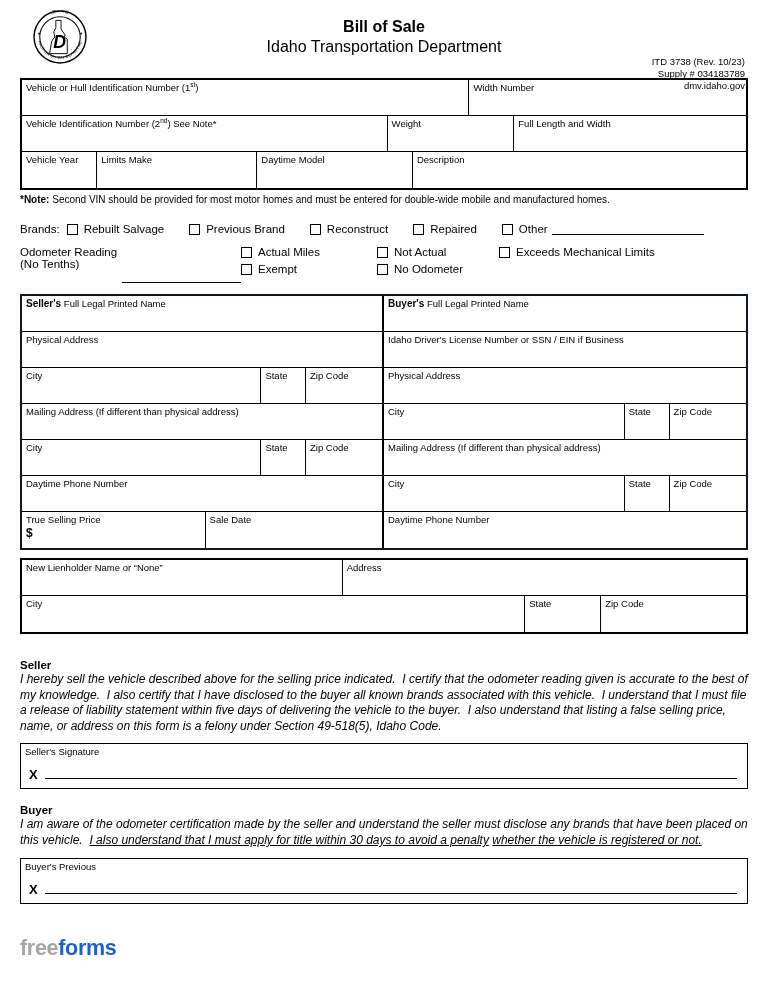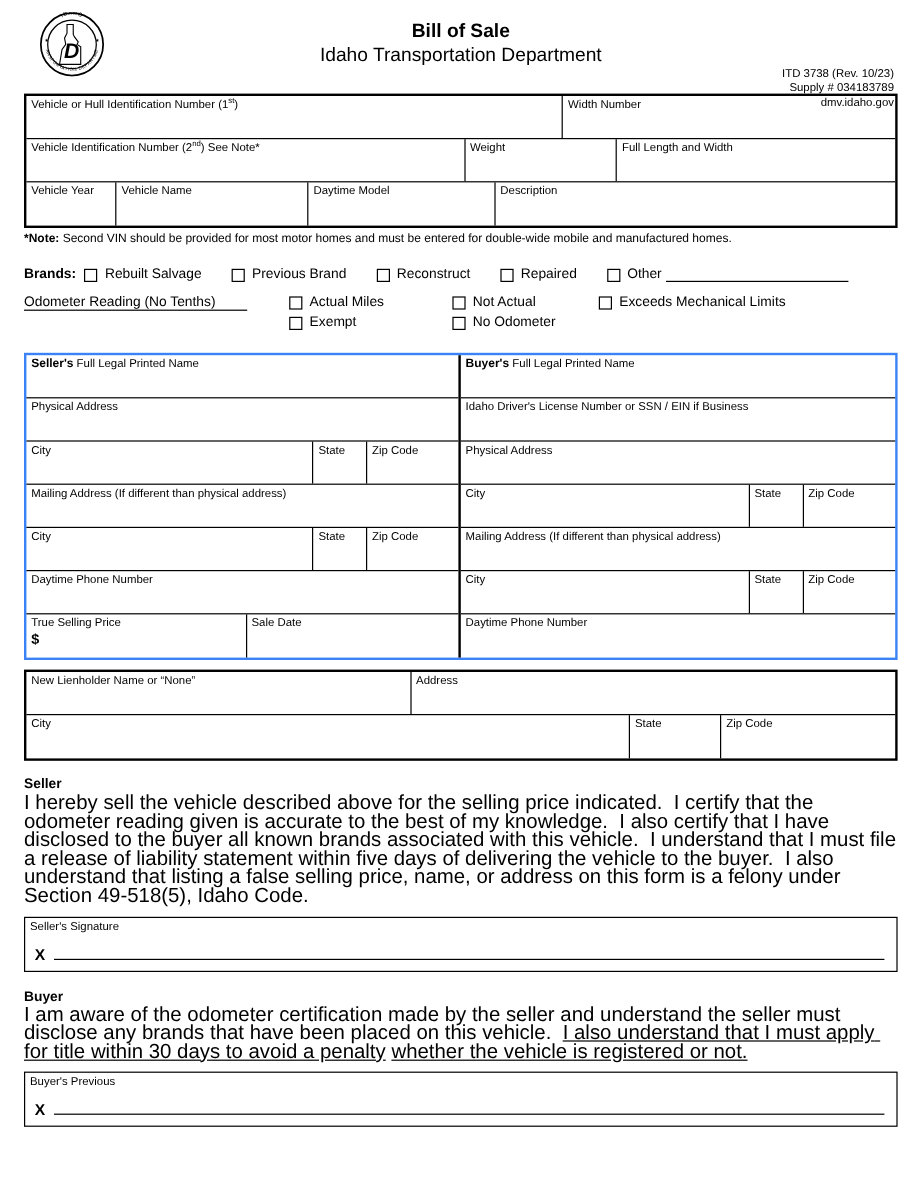--- a/index.html
+++ b/index.html
@@ -31,49 +31,49 @@
 
   
   .w-vin1{width:61.8%} .w-title{width:38.2%}
   .w-vin2{width:50.5%} .w-weight{width:17.5%} .w-flw{width:32%}
   .w-year{width:10.4%} .w-make{width:22.1%} .w-model{width:21.5%} .w-desc{width:46%}
 
   .note { margin-top:3px; font-size:10px; line-height:13px; }
 
   
   .brands-row { margin-top:17px; display:flex; align-items:center; font-size:11.5px; }
-  .brands-row .blabel { font-weight:bold; margin-right:7px; }
+  .brands-row .blabel { font-weight:normal; margin-right:7px; }
   .cb-item { display:inline-flex; align-items:center; gap:6px; }
   .cb { width:11px; height:11px; border:1.2px solid #000; background:#fff; flex:none; }
   .brands-row .cb-item { margin-right:25px;text-align:right; }
   .brands-row .cb-item.last { margin-right:0; }
   .other-line { display:inline-block; width:152px; border-bottom:1px solid #000; height:12px; margin-left:4px; }
 
   .odo { margin-top:11px; display:flex; font-size:11.5px; }
-  .odo-left { width:221px; display:flex; flex-direction:column; height:37px; }
+  .odo-left { width:221px; display:flex; justify-content:space-between; height:37px; }
   .odo-underline { width:186px; border-bottom:1px solid #000; }
   .odo-right { display:grid; grid-template-columns:136px 122px auto; row-gap:5px; align-content:start; }
 
   
-  .sb-table { margin-top:11px; display:flex; border:2px solid #3b82f6; }
+  .sb-table { margin-top:11px; display:flex; border:2px solid #0f172a; }
   .sb-col { width:50%; }
   .sb-col.left { border-right:2px solid #000; }
   .w-city{width:66.5%} .w-state{width:12.4%} .w-zip{width:21.1%}
   .w-price{width:51%} .w-date{width:49%}
   .dollar { font-weight:bold; font-size:12px; margin-top:3px; }
   .pricecell { display:flex; flex-direction:column; }
 
   
   .lien { margin-top:8px; }
   .w-lname{width:44.3%} .w-laddr{width:55.7%}
   .w-lcity{width:69.5%} .w-lstate{width:10.5%} .w-lzip{width:20%}
 
   
-  .sec-head { margin-top:13px; font-size:11.5px; font-weight:bold; line-height:14px; }
-  .para { font-size:17px; line-height:15.6px; white-space:pre-wrap; }
+  .sec-head { margin-top:24px; font-size:11.5px; font-weight:bold; line-height:14px; }
+  .para { font-size:12px; line-height:15.6px; white-space:pre-wrap;font-style:italic; }
   .u { text-decoration:underline; }
 
   .sig-box { margin-top:9px; border:1px solid #000; height:46px; display:flex; flex-direction:column; justify-content:space-between; }
   .sig-label { padding:2px 4px; font-size:9.5px; }
   .sigline { display:flex; padding:0 10px 7px 8px; gap:7px; }
   .sigline .x { font-weight:bold; font-size:13px; line-height:13px; }
   .sigline .rule { flex:1; border-bottom:1.2px solid #000; align-self:flex-end; margin-bottom:2px; }
 
   .buyer-head { margin-top:14px; }
 
@@ -137,21 +137,21 @@
       </div>
       <div class="cell w-flw">
         <span>Full Length and Width</span>
       </div>
     </div>
     <div class="trow">
       <div class="cell w-year">
         <span>Vehicle Year</span>
       </div>
       <div class="cell w-make">
-        <span>Vehicle Name</span>
+        <span>Limits Make</span>
       </div>
       <div class="cell w-model">
         <span>Daytime Model</span>
       </div>
       <div class="cell w-desc">
         <span>Description</span>
       </div>
     </div>
   </div>
 
@@ -326,14 +326,17 @@
   <div class="para"><span>I am aware of the odometer certification made by the seller and understand the seller must disclose any brands that have been placed on this vehicle.  </span><span class="u">I also understand that I must apply for title within 30 days to avoid a penalty</span><span> </span><span class="u">whether the vehicle is registered or not.</span></div>
 
   <div class="sig-box">
     <div class="sig-label">Buyer's Previous</div>
     <div class="sigline">
       <span class="x">X</span>
       <span class="rule"></span>
     </div>
   </div>
 
+  <div class="footer">
+    <span class="brand-gray">free</span><span class="brand-blue">forms</span>
+  </div>
 
 </div>
 
 </body></html>

